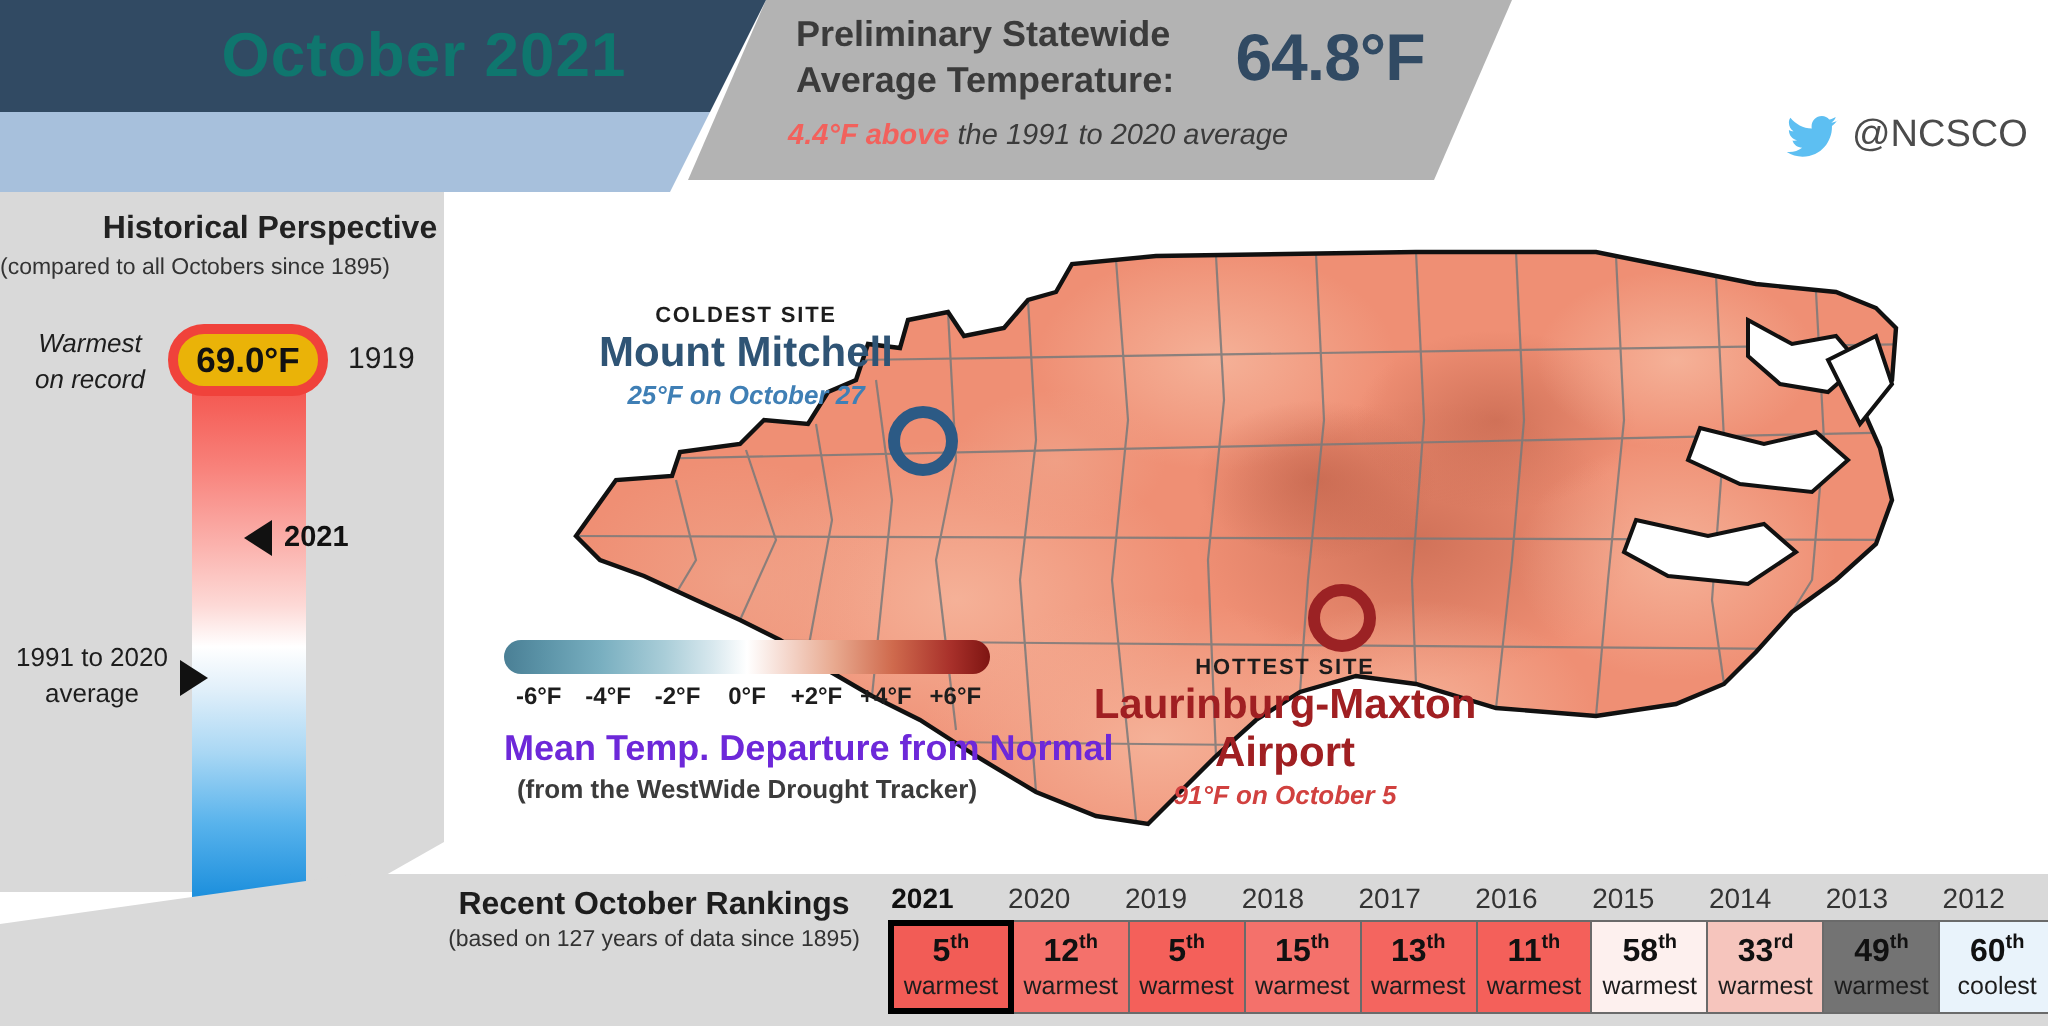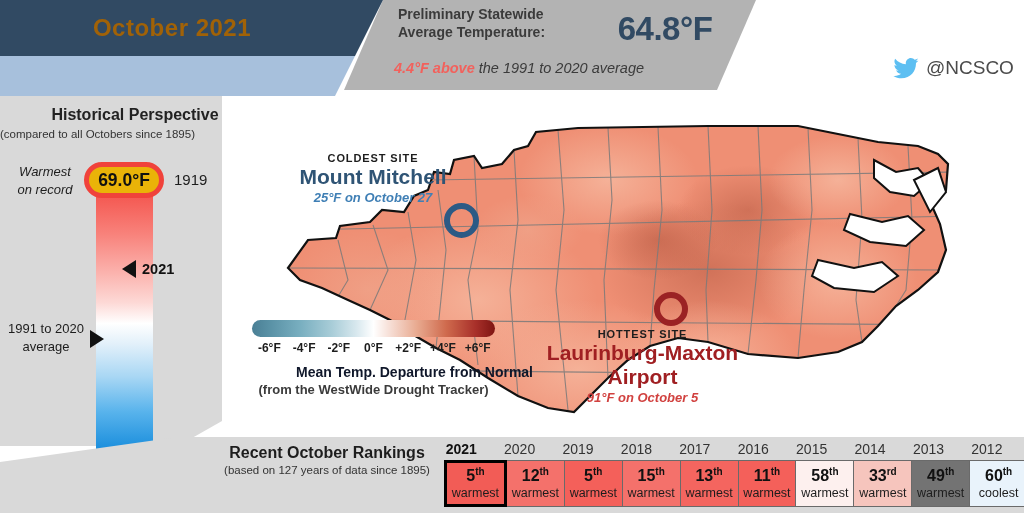--- a/index.html
+++ b/index.html
@@ -16,34 +16,34 @@
     position:absolute;left:0;top:0;width:383px;height:56px;background:#314a63;
     clip-path:polygon(0 0, 383px 0, 355px 56px, 0 56px);
   }
   .hdr-blue{
     position:absolute;left:0;top:56px;width:360px;height:40px;background:#a7c0dc;
     clip-path:polygon(0 0, 355px 0, 335px 40px, 0 40px);
   }
   .hdr-title{
     position:absolute;left:0;top:4px;width:344px;height:48px;
     display:flex;align-items:center;justify-content:center;
-    color:#a16207;font-size:24px;font-weight:bold;letter-spacing:.5px;
+    color:#0f766e;font-size:31px;font-weight:bold;letter-spacing:.5px;padding-left:40px;
   }
   .hdr-sub{
     position:absolute;left:0;top:58px;width:336px;height:36px;
     display:flex;align-items:center;justify-content:center;
     color:#701a75;font-size:20px;font-weight:bold;margin-top:28px;
   }
   .hdr-gray{
     position:absolute;left:344px;top:0;width:412px;height:90px;background:#b3b3b3;
     clip-path:polygon(39px 0, 412px 0, 373px 90px, 0 90px);
   }
   .stat-label{
     position:absolute;left:398px;top:6px;width:200px;
-    color:#3b3b3b;font-size:14px;font-weight:bold;line-height:1.25;
+    color:#3b3b3b;font-size:18px;font-weight:bold;line-height:1.25;
   }
   .stat-value{
     position:absolute;left:600px;top:10px;width:130px;text-align:center;
     color:#314a63;font-size:33px;font-weight:bold;letter-spacing:-.5px;
   }
   .stat-note{
     position:absolute;left:394px;top:60px;width:330px;
     font-size:14.5px;font-style:italic;color:#3b3b3b;white-space:nowrap;
   }
   .stat-note .dep{color:#f2615c;font-weight:bold;}
@@ -118,21 +118,21 @@
 
   
   .cb-wrap{position:absolute;left:252px;top:320px;width:243px;}
   .cb-bar{width:243px;height:17px;border-radius:9px;
     background:linear-gradient(to right,
       #4a7f95 0%, #5b93a7 8%, #79afc0 20%, #a9cdd8 33%,
       #d8e8ee 43%, #ffffff 50%, #f6ddd4 57%,
       #e8a98f 68%, #cf6a4d 80%, #a8302a 92%, #7e1512 100%);}
   .cb-ticks{display:flex;margin-top:4px;}
   .cb-ticks span{flex:1;text-align:center;font-size:12px;font-weight:bold;color:#1d1d1d;}
-  .cb-cap1{margin-top:9px;text-align:center;font-size:14px;font-weight:bold;color:#0f172a;white-space:nowrap;margin-left:44px;}
+  .cb-cap1{margin-top:9px;text-align:center;font-size:18px;font-weight:bold;color:#6d28d9;white-space:nowrap;}
   .cb-cap2{margin-top:2px;text-align:center;font-size:13px;font-weight:bold;color:#3b3b3b;white-space:nowrap;}
 
   
   .rank-band{
     position:absolute;left:0;top:437px;width:1024px;height:76px;background:#d9d9d9;
     clip-path:polygon(178px 0, 1024px 0, 1024px 76px, 0 76px, 0 25px);
   }
   .rank-title{position:absolute;left:222px;top:444px;width:210px;text-align:center;
     font-size:16px;font-weight:bold;color:#1d1d1d;}
   .rank-sub{position:absolute;left:216px;top:464px;width:222px;text-align:center;

